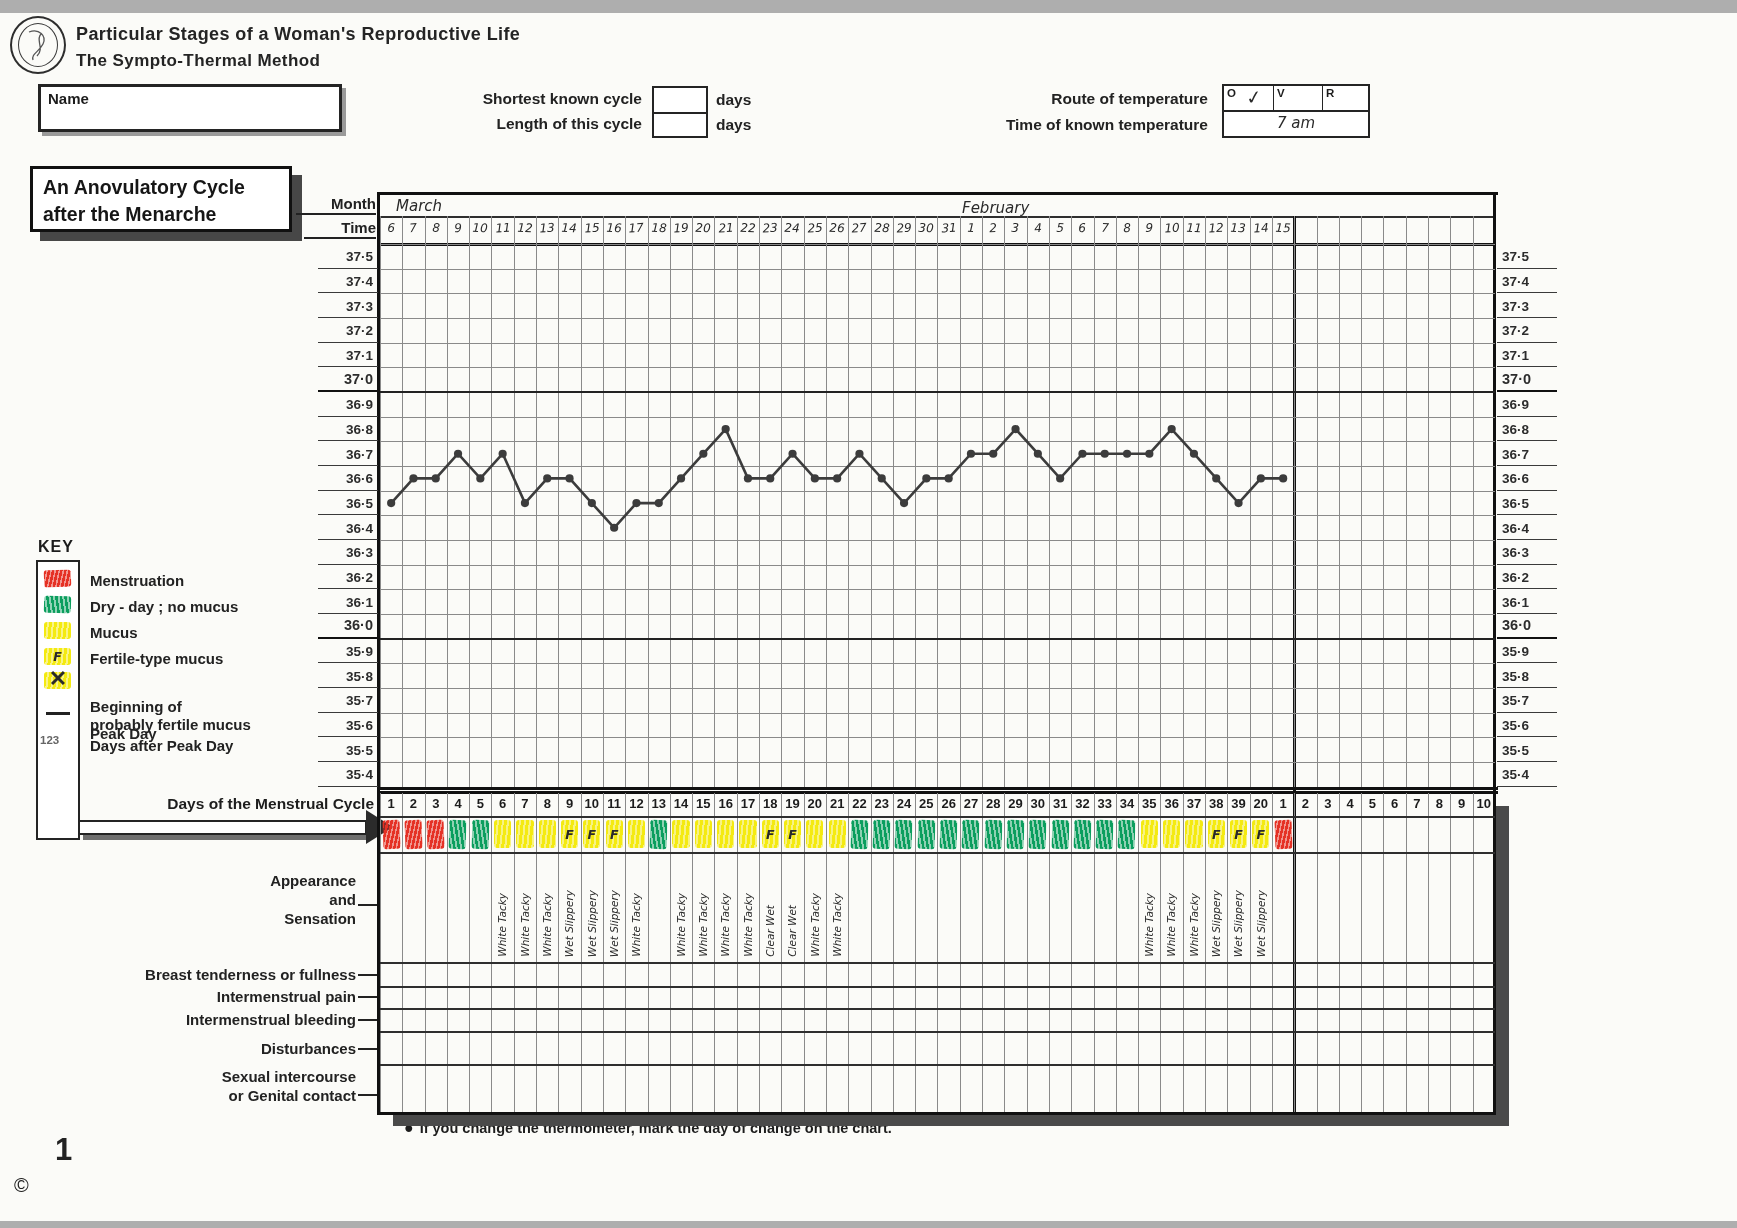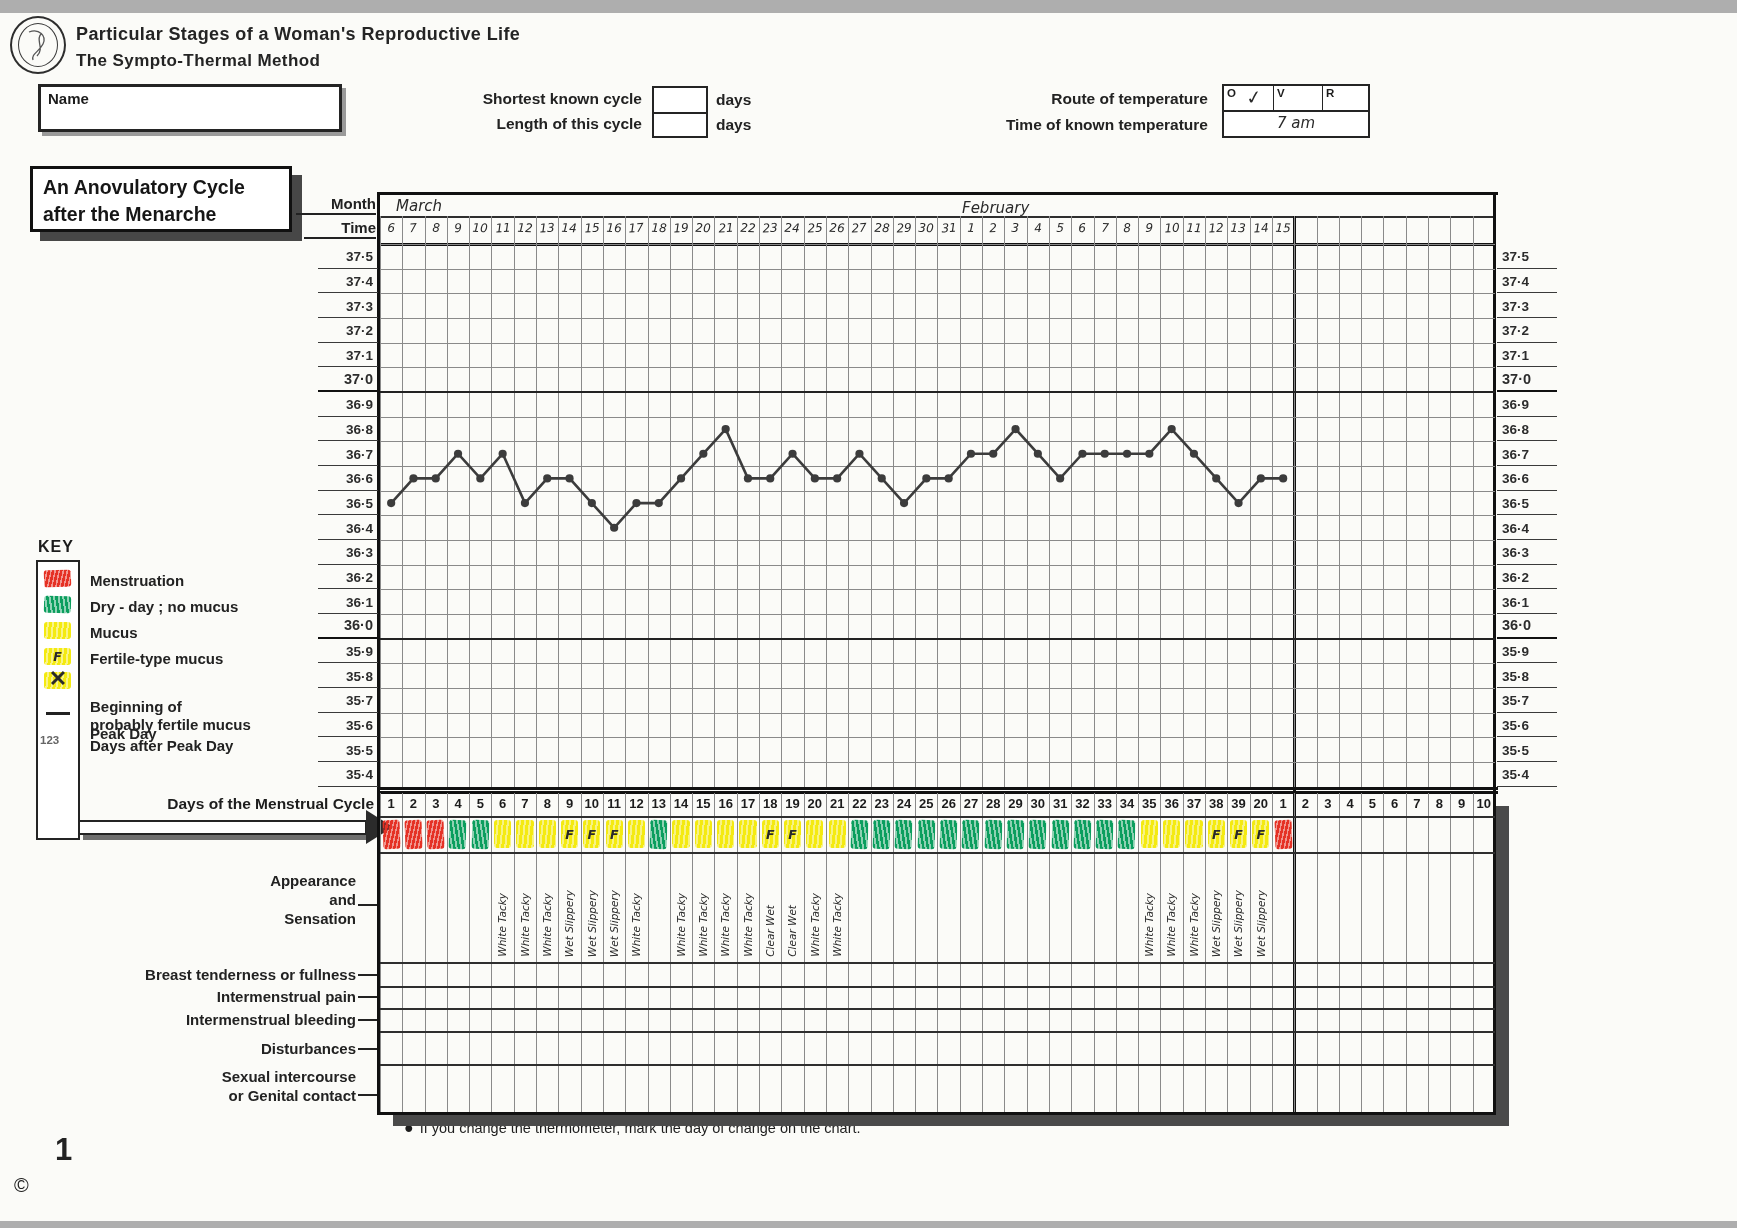--- a/index.html
+++ b/index.html
@@ -43,21 +43,21 @@
   .keybox{position:absolute;left:36px;top:560px;width:44px;height:280px;border:2.5px solid #242424;background:#fff;}
   .keylabel{position:absolute;left:90px;width:280px;font-size:15px;font-weight:700;color:#222;white-space:pre-line;line-height:1.18;}
   .connector{position:absolute;left:78px;top:820px;width:289px;height:15px;border:2.5px solid #242424;background:#fff;box-shadow:5px 5px 0 #6f6f6f;}
   .arrowhead{position:absolute;left:366px;top:810px;width:0;height:0;border-top:17px solid transparent;border-bottom:17px solid transparent;border-left:27px solid #2b2b2b;}
   .cyclabel{position:absolute;left:96px;top:795px;width:278px;font-size:15.5px;font-weight:700;text-align:right;color:#1d1d1d;}
   .rowlab{position:absolute;font-size:15px;font-weight:700;color:#222;text-align:right;white-space:pre-line;line-height:1.25;}
   .dash{position:absolute;left:358px;width:19px;border-top:2.2px solid #222;}
   .appcol{position:absolute;display:flex;align-items:flex-end;justify-content:center;padding-bottom:5px;}
   .vtext{writing-mode:vertical-rl;transform:rotate(180deg);font-size:10.5px;line-height:1;white-space:nowrap;}
   .shadow{position:absolute;background:#4a4a4a;}
-  .footnote{position:absolute;left:404px;top:1119px;font-size:14.5px;font-weight:400;color:#1d1d1d;}
+  .footnote{position:absolute;left:404px;top:1119px;font-size:14.5px;font-weight:700;color:#1d1d1d;}
   .footnote .dot{font-size:16px;margin-right:6px;}
   .pagenum{position:absolute;left:55px;top:1132px;font-size:31px;font-weight:600;color:#222;}
   .copyright{position:absolute;left:14px;top:1174px;font-size:20px;color:#222;}
 </style>
 </head>
 <body>
 
 <div id="page">
   <div class="graybar" style="top:0;height:13px;"></div>
   <div class="graybar" style="top:1221px;height:7px;"></div>

